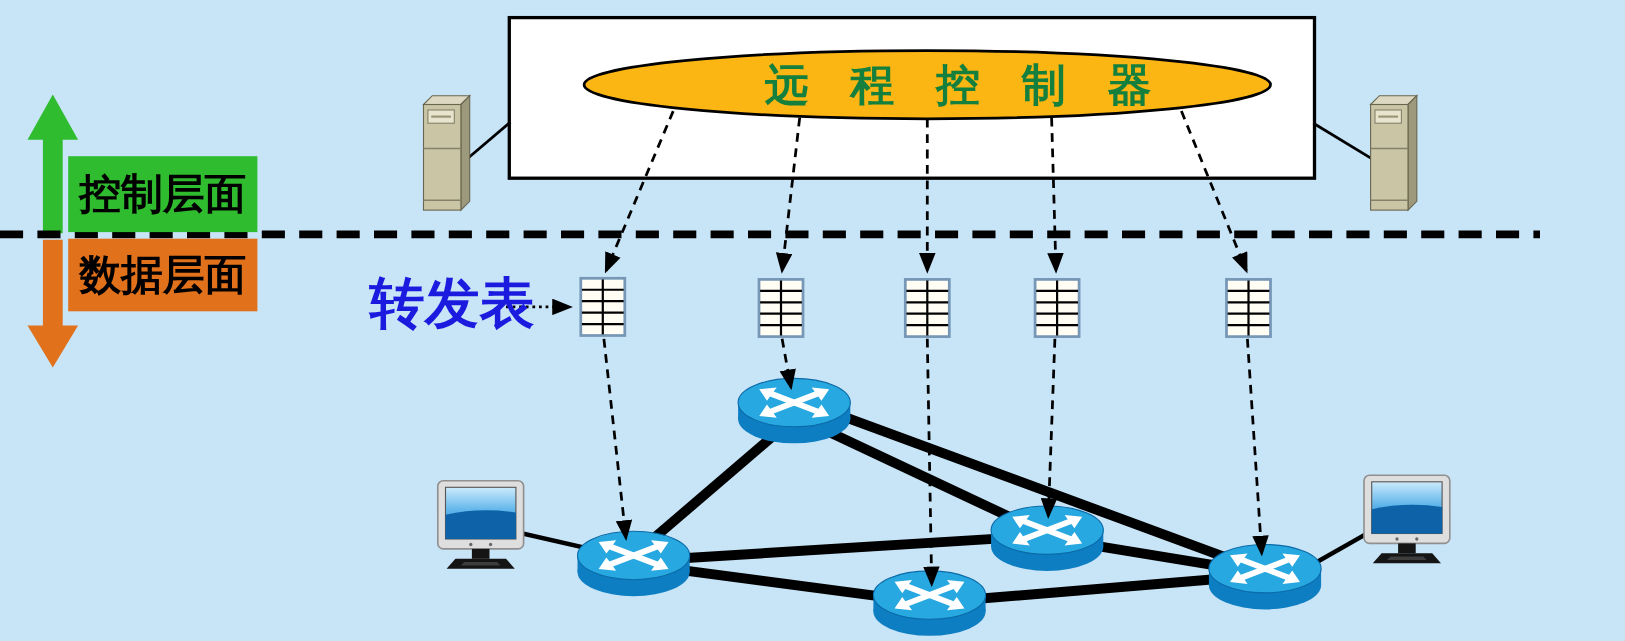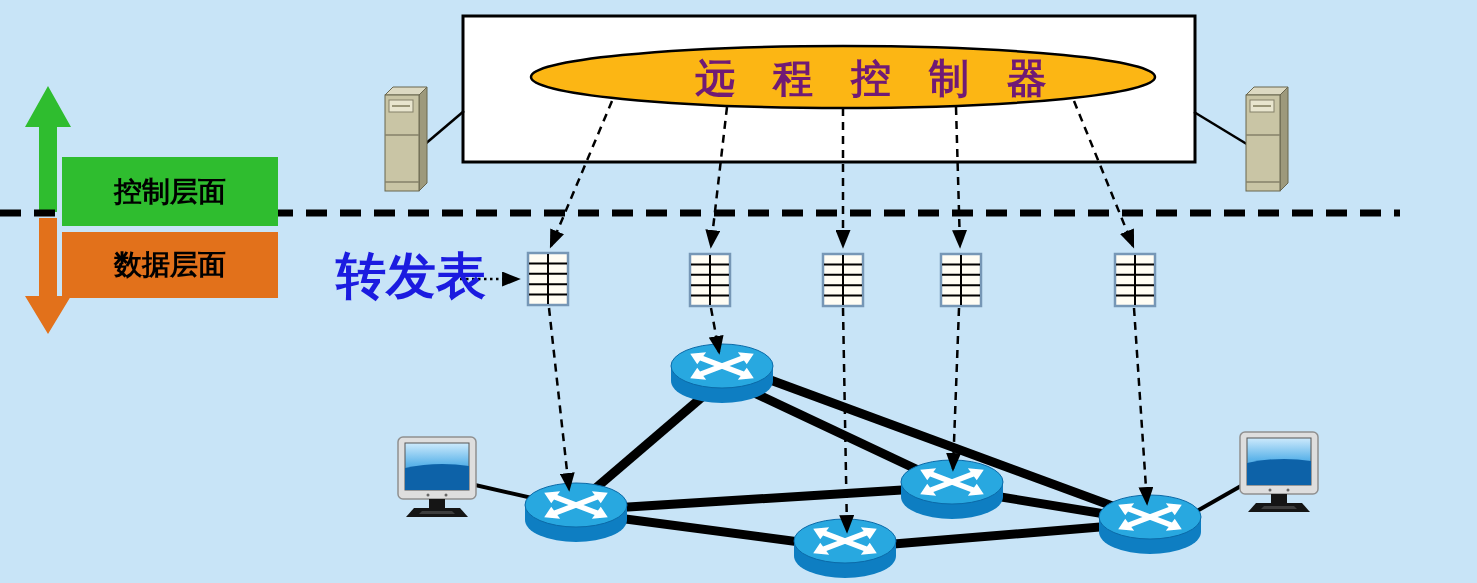--- a/index.html
+++ b/index.html
@@ -11,29 +11,28 @@
     position:relative;
     width:1477px;height:583px;
     background:#c8e4f7;
     overflow:hidden;
   }
   .canvas svg{position:absolute;left:0;top:0;}
   .overlay{position:absolute;box-sizing:border-box;}
   .controller-label{
     left:463px;top:55px;width:828px;height:46px;
     line-height:46px;text-align:center;
-    font-size:40px;font-weight:bold;color:#701a75;
+    font-size:40px;font-weight:bold;color:#15803d;
     letter-spacing:12px;white-space:nowrap;
   }
   .plane-box{
-    left:62px;width:216px;
+    left:62px;width:172px;
     display:flex;align-items:center;justify-content:center;
-    font-weight:bold;color:#000;font-size:28px;
+    font-weight:bold;color:#000;font-size:38px;
     white-space:nowrap;
-    margin-top:15px;
   }
   .control-plane{top:142px;height:69px;background:#2fbd2f;}
   .data-plane{top:217px;height:66px;background:#e2711b;}
   .fwd-label{
     left:336px;top:256px;width:122px;height:40px;
     font-size:50px;font-weight:bold;color:#1b1be0;
     line-height:40px;white-space:nowrap;
   }
 </style>
 </head>

